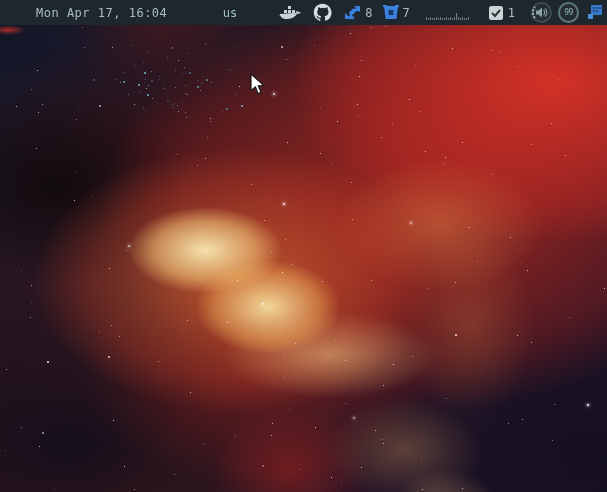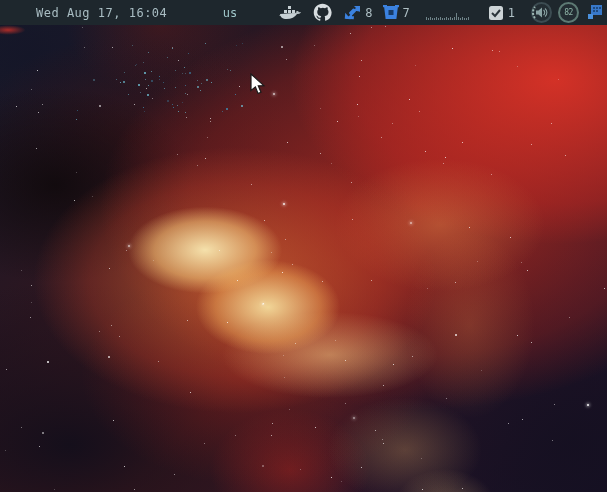--- a/index.html
+++ b/index.html
@@ -65,21 +65,21 @@
       linear-gradient(135deg,#171a2b 0%,#2c1620 30%,#4a1b1d 55%,#261428 80%,#161125 100%);
   }
   .star{position:absolute;border-radius:50%;}
   
   .cursor{position:absolute;left:250px;top:73px;z-index:60;}
 </style>
 </head>
 <body>
 
 <div class="topbar">
-  <span class="clock">Wed Aug 17, 16:04</span>
+  <span class="clock">Mon Apr 17, 16:04</span>
 
   <div class="right-group">
     <span class="kbd-layout">us</span>
 
     <div class="mod" style="margin-right:12px">
       <svg class="icon-svg" width="22" height="16" viewBox="0 0 22 16">
         <g fill="#c7d0d4">
           <rect x="5" y="5" width="3" height="3"></rect>
             <rect x="9" y="5" width="3" height="3"></rect>
           <rect x="13" y="5" width="3" height="3"></rect>
@@ -157,21 +157,21 @@
       <svg class="icon-svg" width="13" height="13" viewBox="0 0 13 13">
         <path fill="#8aa3a4" d="M1 4.5 h2.5 L7 1.5 v10 L3.5 8.5 H1 Z"></path>
         <path d="M8.5 4 a3.2 3.2 0 0 1 0 5 M10 2.5 a5.2 5.2 0 0 1 0 8" stroke="#8aa3a4" stroke-width="1.1" fill="none"></path>
       </svg>
       <svg width="21" height="21" viewBox="0 0 21 21" style="position:absolute;left:-2px;top:-2px;">
         <path d="M4 16 A8.5 8.5 0 0 1 4 5" stroke="#9db8b3" stroke-width="2" fill="none" stroke-dasharray="2 1.5"></path>
       </svg>
     </div>
 
     <div class="circle-mod batt" style="margin-right:8px">
-      <span>82</span>
+      <span>99</span>
     </div>
 
     <div class="mod" style="margin-right:4px">
       <svg class="icon-svg" width="16" height="17" viewBox="0 0 16 17">
         <rect x="4" y="1" width="11" height="10" fill="#3878c8"></rect>
         <g fill="#1e4a80">
           <rect x="6" y="3" width="2" height="2"></rect>
             <rect x="9" y="3" width="2" height="2"></rect>
             <rect x="12" y="3" width="2" height="2"></rect>
           <rect x="6" y="6" width="2" height="2"></rect>

